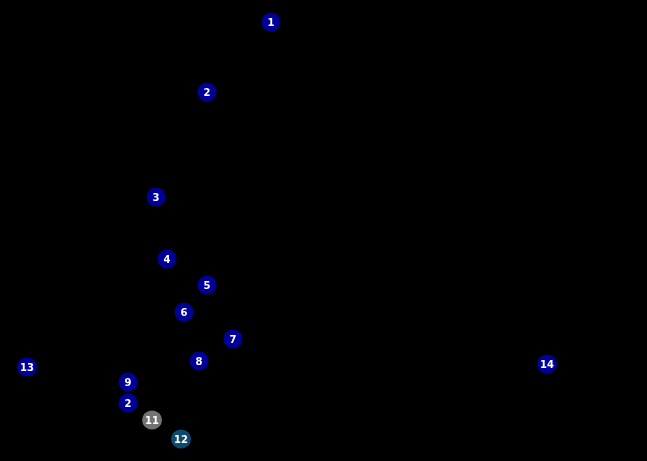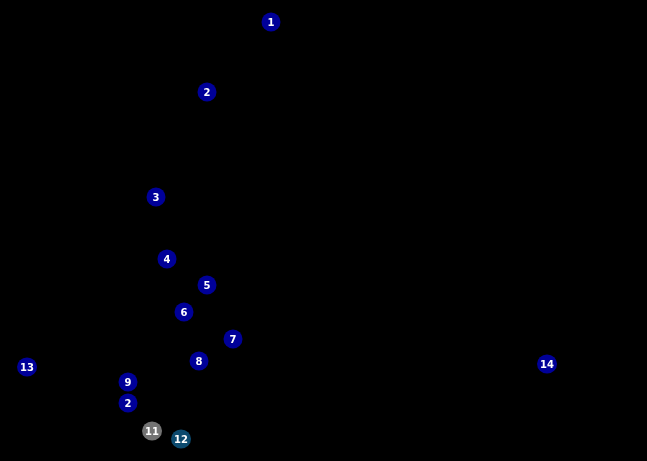--- a/index.html
+++ b/index.html
@@ -50,18 +50,18 @@
       <div class="marker" style="left: 271px; top: 22px; background: rgb(0, 0, 153); color: rgb(255, 255, 255);">1</div>
       <div class="marker" style="left: 207px; top: 92px; background: rgb(0, 0, 153); color: rgb(255, 255, 255);">2</div>
       <div class="marker" style="left: 156px; top: 197px; background: rgb(0, 0, 153); color: rgb(255, 255, 255);">3</div>
       <div class="marker" style="left: 167px; top: 259px; background: rgb(0, 0, 153); color: rgb(255, 255, 255);">4</div>
       <div class="marker" style="left: 207px; top: 285px; background: rgb(0, 0, 153); color: rgb(255, 255, 255);">5</div>
       <div class="marker" style="left: 184px; top: 312px; background: rgb(0, 0, 153); color: rgb(255, 255, 255);">6</div>
       <div class="marker" style="left: 233px; top: 339px; background: rgb(0, 0, 153); color: rgb(255, 255, 255);">7</div>
       <div class="marker" style="left: 199px; top: 361px; background: rgb(0, 0, 153); color: rgb(255, 255, 255);">8</div>
       <div class="marker" style="left: 128px; top: 382px; background: rgb(0, 0, 153); color: rgb(255, 255, 255);">9</div>
       <div class="marker" style="left: 128px; top: 403px; background: rgb(0, 0, 153); color: rgb(255, 255, 255);">2</div>
-      <div class="marker" style="left: 152px; top: 431px; background: #737373; color: rgb(255, 255, 255);">11</div>
+      <div class="marker" style="left: 152px; top: 420px; background: #737373; color: rgb(255, 255, 255);">11</div>
       <div class="marker" style="left: 181px; top: 439px; background: #0c4a6e; color: rgb(255, 255, 255);">12</div>
       <div class="marker" style="left: 27px; top: 367px; background: rgb(0, 0, 153); color: rgb(255, 255, 255);">13</div>
       <div class="marker" style="left: 547px; top: 364px; background: rgb(0, 0, 153); color: rgb(255, 255, 255);">14</div>
     </div>
 </div>
 
 </body></html>

